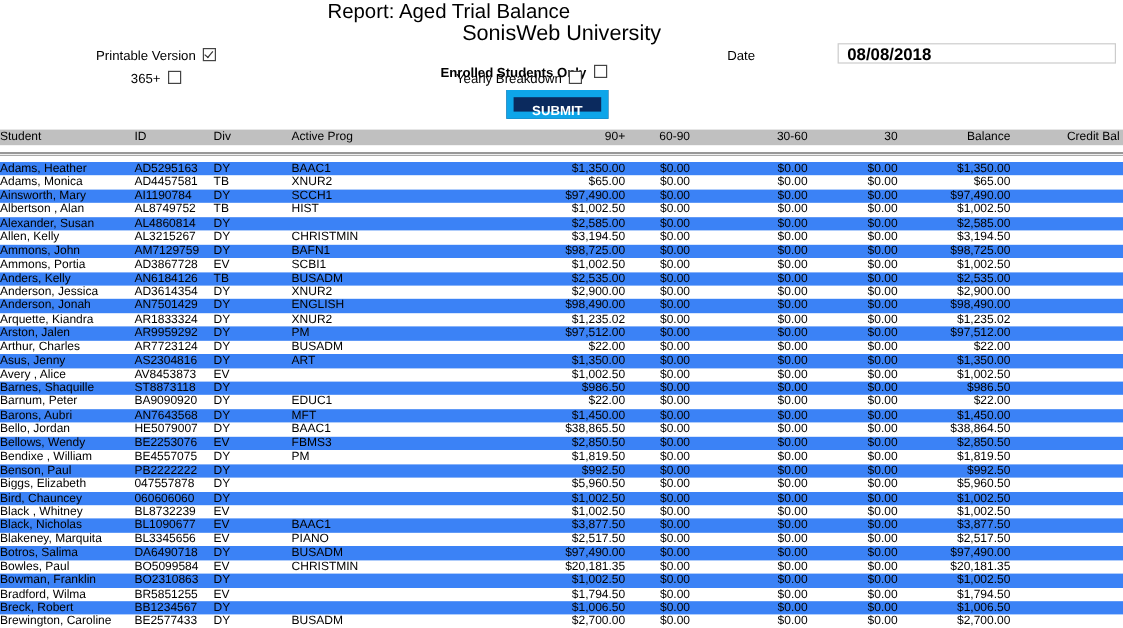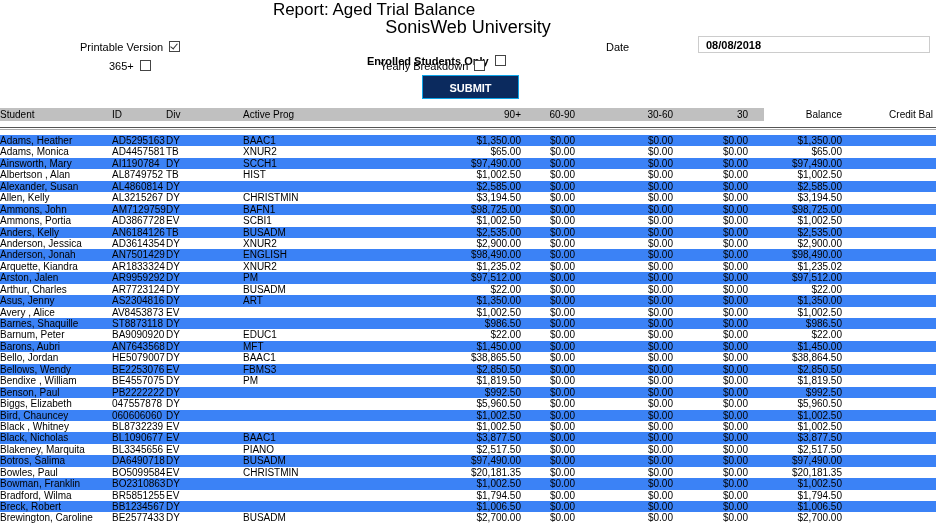--- a/index.html
+++ b/index.html
@@ -8,37 +8,37 @@
   .title { position:absolute; left:0; width:748px; top:0; text-align:center;
            font-size:17px; line-height:20px; }
   .subtitle { position:absolute; left:0; width:936px; top:19px; text-align:center;
               font-size:18px; line-height:16px; }
   .opt { position:absolute; font-size:11px; line-height:14px; white-space:nowrap; }
   .cb { display:inline-block; width:9px; height:9px; border:1px solid #444;
         vertical-align:-1px; margin-left:6px; background:#fff; position:relative; }
   .cb.checked::after { content:""; position:absolute; left:2px; top:0px; width:3px; height:6px;
         border:solid #333; border-width:0 1px 1px 0; transform:rotate(40deg); }
   .date-input { position:absolute; left:698px; top:36px; width:232px; height:17px;
-        border:1px solid #ccc; font-family:"Liberation Sans", sans-serif; font-size:11px;
+        border:1px solid #ccc; font-family:"Liberation Sans", sans-serif; font-size:14px;
         font-weight:bold; padding:0 0 0 7px; box-sizing:border-box; line-height:15px; }
-  .submit { position:absolute; left:422px; top:75px; width:97px; height:24px;
-        background:#0b2a5e; color:#fff; border:1px solid #0ea5e9; font-weight:bold;
+  .submit { position:absolute; left:422px; top:75px; width:85px; height:24px;
+        background:#0b2a5e; color:#fff; border:6px solid #0ea5e9; font-weight:bold;
         font-size:11px; line-height:22px; box-sizing:border-box;
         font-family:"Liberation Sans", sans-serif; }
-  .thead { position:absolute; left:0; top:108px; width:764px; height:13px; background:#c0c0c0;
+  .thead { position:absolute; left:0; top:108px; width:936px; height:13px; background:#c0c0c0;
         font-size:10px; line-height:13px; }
   .sep1 { position:absolute; left:0; top:127px; width:936px; height:1px; background:#555; }
   .sep2 { position:absolute; left:0; top:129px; width:936px; height:1px; background:#aaa; }
   .tbody { position:absolute; left:0; top:135px; width:936px; }
   .row { position:relative; height:11.45px; font-size:10px; line-height:11px; white-space:nowrap; }
   .row.alt { background:#3b82f6; }
   .c { position:absolute; top:0; }
   .c-name { left:0; }
   .c-id { left:112px; }
-  .c-div { left:166px; }
+  .c-div { left:178px; }
   .c-prog { left:243px; }
   .r { text-align:right; }
   .c-90 { left:420px; width:101px; }
   .c-6090 { left:516px; width:59px; }
   .c-3060 { left:610px; width:63px; }
   .c-30 { left:690px; width:58px; }
   .c-bal { left:760px; width:82px; }
   .c-cred { left:860px; width:73px; }
 </style>
 </head>

